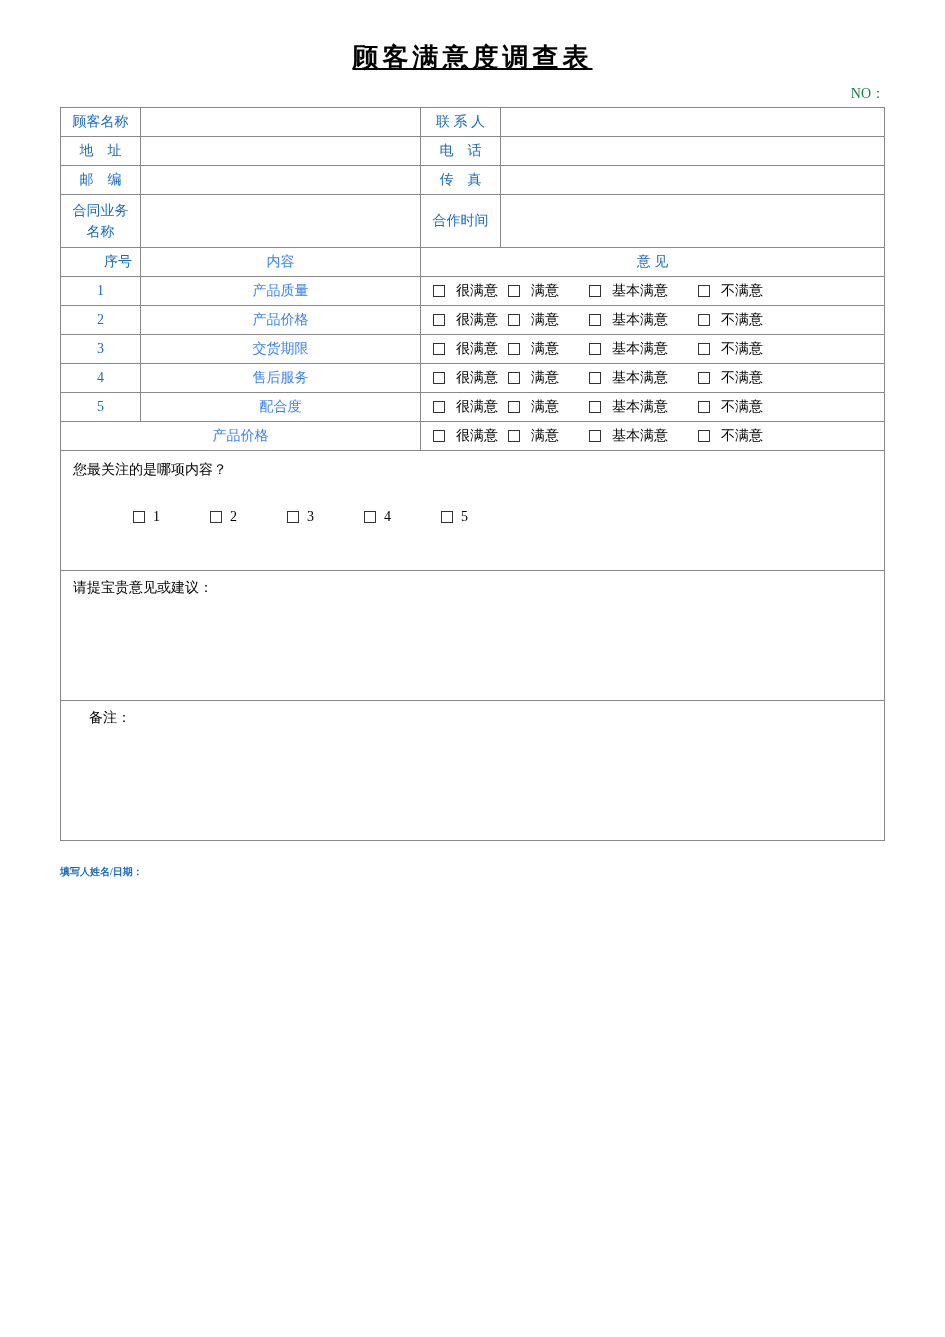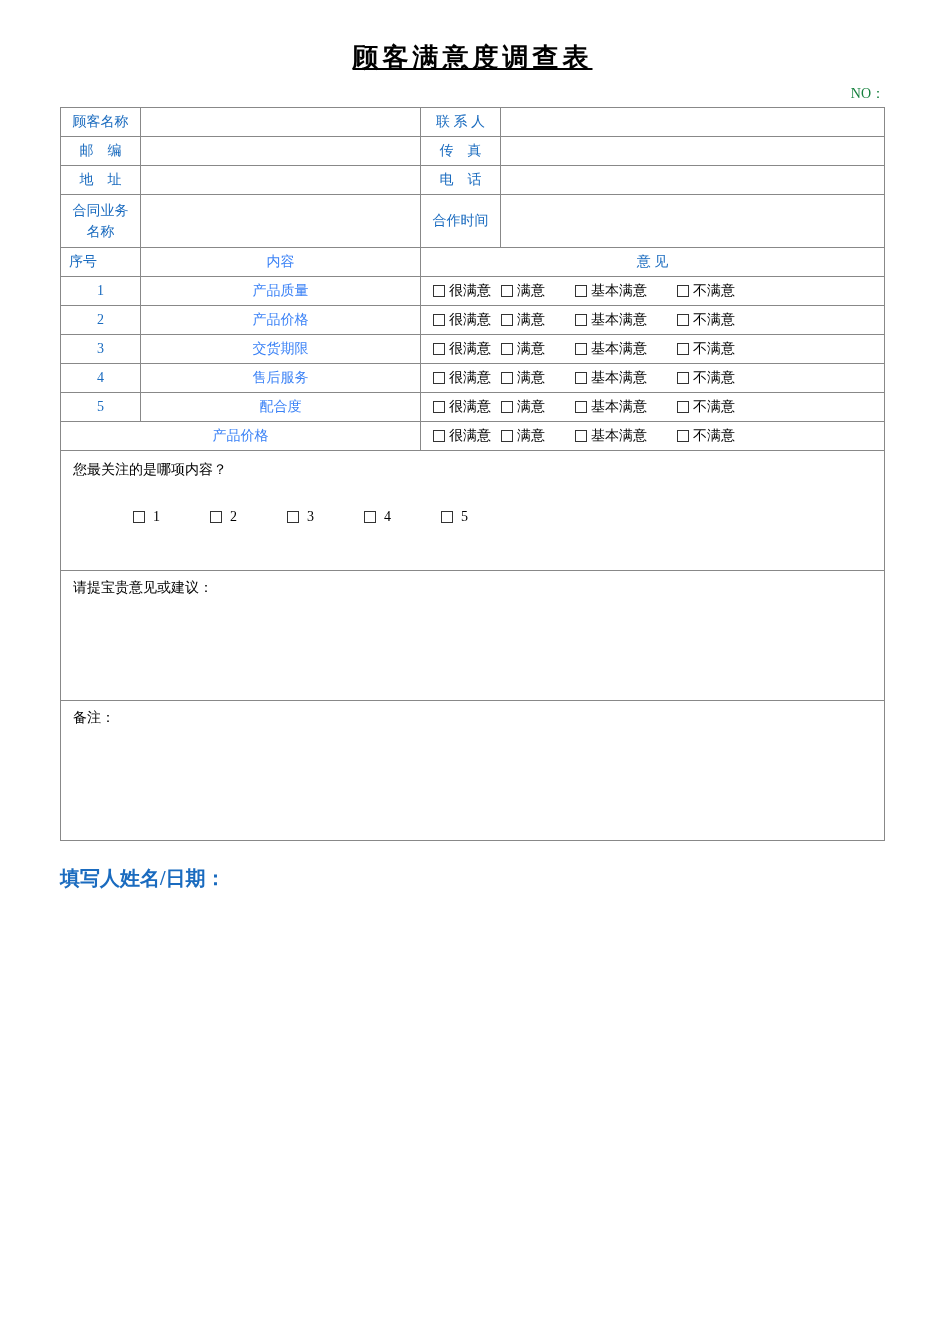--- a/index.html
+++ b/index.html
@@ -45,21 +45,21 @@
       text-align: center;
       color: #1a6bbf;
       white-space: nowrap;
       width: 80px;
     }
     .header-value {
       color: #000;
     }
     .col-seq {
       width: 60px;
-      text-align: left;
+      text-align: right;
       color: #1a6bbf;
     }
     .col-content {
       width: 100px;
       text-align: center;
       color: #3b82f6;
     }
     .col-opinions {
       text-align: center;
       color: #1a6bbf;
@@ -70,21 +70,21 @@
     .checkbox-group {
       display: flex;
       align-items: center;
       justify-content: flex-start;
       gap: 10px;
       padding-left: 4px;
     }
     .checkbox-item {
       display: flex;
       align-items: center;
-      gap: 2px;
+      gap: 9px;
       white-space: nowrap;
     }
     .cb {
       display: inline-block;
       width: 12px;
       height: 12px;
       border: 1px solid #333;
       margin-right: 2px;
       vertical-align: middle;
       flex-shrink: 0;
@@ -109,21 +109,21 @@
       vertical-align: top;
       height: 120px;
     }
     .notes-section td {
       padding: 8px;
       vertical-align: top;
       height: 130px;
     }
     .footer-text {
       margin-top: 24px;
-      font-size: 20px;
+      font-size: 10px;
       color: #1a6bbf;
       font-weight: bold;
     }
   </style>
 </head>
 <body>
 
 <h1 class="page-title">顾客满意度调查表</h1>
 
 <div class="no-row">NO：</div>
@@ -131,29 +131,29 @@
 <table class="main-table">
 
   <tbody>
       <tr>
     <td class="header-label">顾客名称</td>
     <td class="header-value" style="width:280px;"></td>
     <td class="header-label">联 系 人</td>
     <td class="header-value"></td>
   </tr>
   <tr>
+    <td class="header-label">地&nbsp;&nbsp;&nbsp;&nbsp;址</td>
+    <td class="header-value"></td>
+    <td class="header-label">电&nbsp;&nbsp;&nbsp;&nbsp;话</td>
+    <td class="header-value"></td>
+  </tr>
+  <tr>
     <td class="header-label">邮&nbsp;&nbsp;&nbsp;&nbsp;编</td>
     <td class="header-value"></td>
     <td class="header-label">传&nbsp;&nbsp;&nbsp;&nbsp;真</td>
-    <td class="header-value"></td>
-  </tr>
-  <tr>
-    <td class="header-label">地&nbsp;&nbsp;&nbsp;&nbsp;址</td>
-    <td class="header-value"></td>
-    <td class="header-label">电&nbsp;&nbsp;&nbsp;&nbsp;话</td>
     <td class="header-value"></td>
   </tr>
   <tr>
     <td class="header-label" style="line-height:1.5;">合同业务<br>名称</td>
     <td class="header-value"></td>
     <td class="header-label">合作时间</td>
     <td class="header-value"></td>
   </tr>
 
   <tr>
@@ -337,20 +337,20 @@
     </td>
   </tr>
 
   <tr class="suggestion-section">
     <td colspan="4" style="height: 130px; vertical-align: top; padding: 8px 12px;">
       <div>请提宝贵意见或建议：</div>
     </td>
   </tr>
 
   <tr class="notes-section">
-    <td colspan="4" style="height: 140px; vertical-align: top; padding: 8px 12px;">
+    <td colspan="4" style="height: 140px; vertical-align: top; padding: 8px 28px;">
       <div>备注：</div>
     </td>
   </tr>
 </tbody>
   </table>
 
 <div class="footer-text">填写人姓名/日期：</div>
 
 </body></html>

